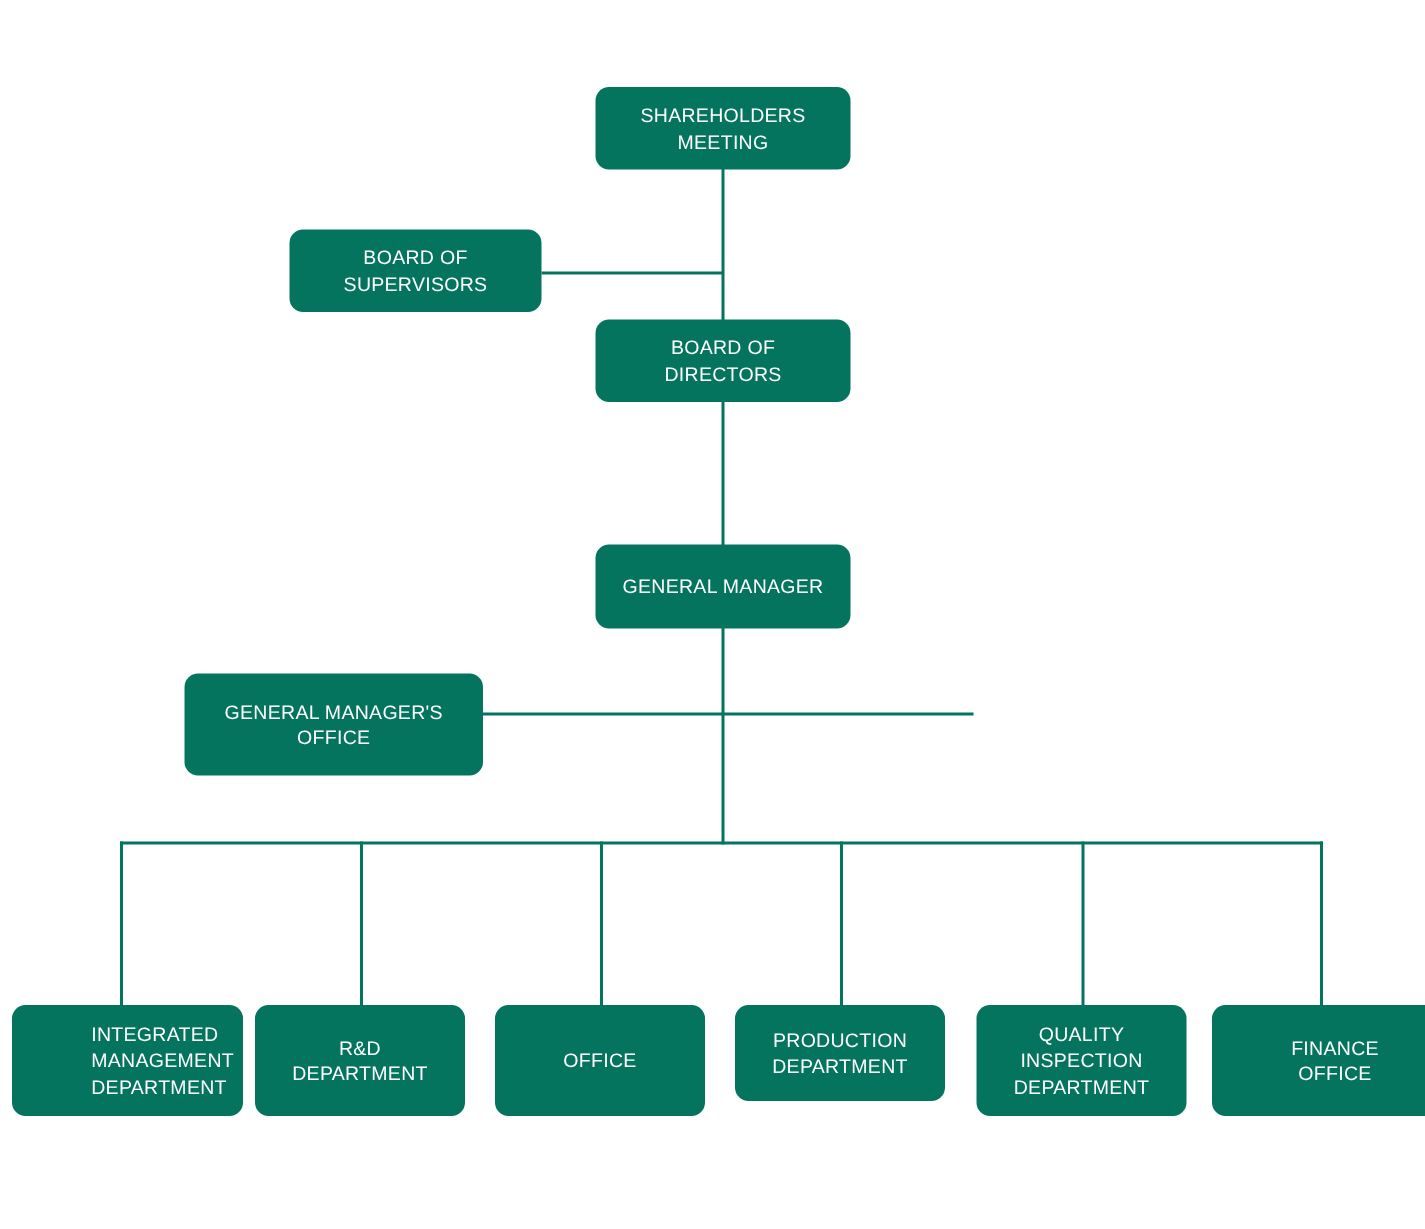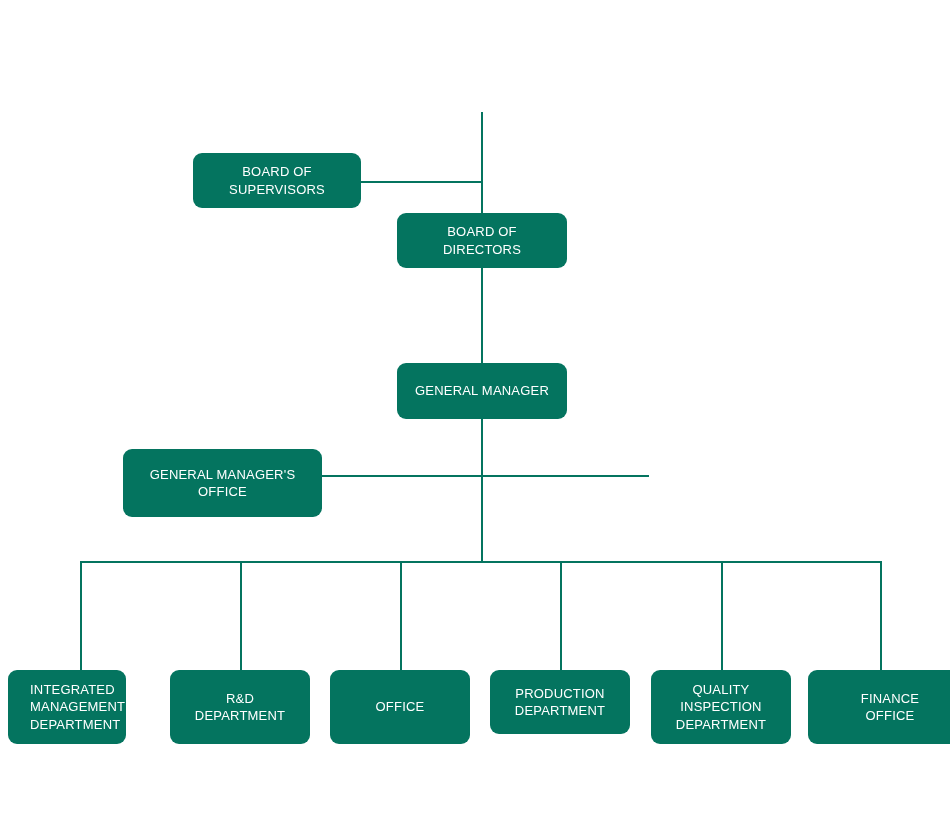--- a/index.html
+++ b/index.html
@@ -73,20 +73,24 @@
 
   <div class="connector h" style="left:80px; top:561px; width:802px;"></div>
 
   <div class="connector v" style="left:80px; top:561px; height:110px;"></div>
   <div class="connector v" style="left:240px; top:561px; height:110px;"></div>
   <div class="connector v" style="left:400px; top:561px; height:110px;"></div>
   <div class="connector v" style="left:560px; top:561px; height:110px;"></div>
   <div class="connector v" style="left:721px; top:561px; height:110px;"></div>
   <div class="connector v" style="left:880px; top:561px; height:110px;"></div>
 
+  <div class="node" style="left:397px; top:58px; width:170px; height:55px; font-size:13px;">
+    <span class="node-label">SHAREHOLDERS
+MEETING</span>
+  </div>
 
   <div class="node" style="left:193px; top:153px; width:168px; height:55px; font-size:13px;">
     <span class="node-label">BOARD OF
 SUPERVISORS</span>
   </div>
 
   <div class="node" style="left:397px; top:213px; width:170px; height:55px; font-size:13px;">
     <span class="node-label">BOARD OF
 DIRECTORS</span>
   </div>
@@ -94,21 +98,21 @@
   <div class="node" style="left:397px; top:363px; width:170px; height:56px; font-size:13px;">
     <span class="node-label">GENERAL MANAGER</span>
   </div>
 
   <div class="node" style="left:123px; top:449px; width:199px; height:68px; font-size:13px;">
     <span class="node-label">GENERAL MANAGER'S
 OFFICE</span>
   </div>
 
 
-  <div class="node align-left" style="left:8px; top:670px; width:118px; height:74px; font-size:13px;">
+  <div class="node align-left" style="left:8px; top:670px; width:154px; height:74px; font-size:13px;justify-content:flex-end;">
     <span class="node-label">INTEGRATED
 MANAGEMENT
 DEPARTMENT</span>
   </div>
 
   <div class="node" style="left:170px; top:670px; width:140px; height:74px; font-size:13px;">
     <span class="node-label">R&amp;D
 DEPARTMENT</span>
   </div>
 

